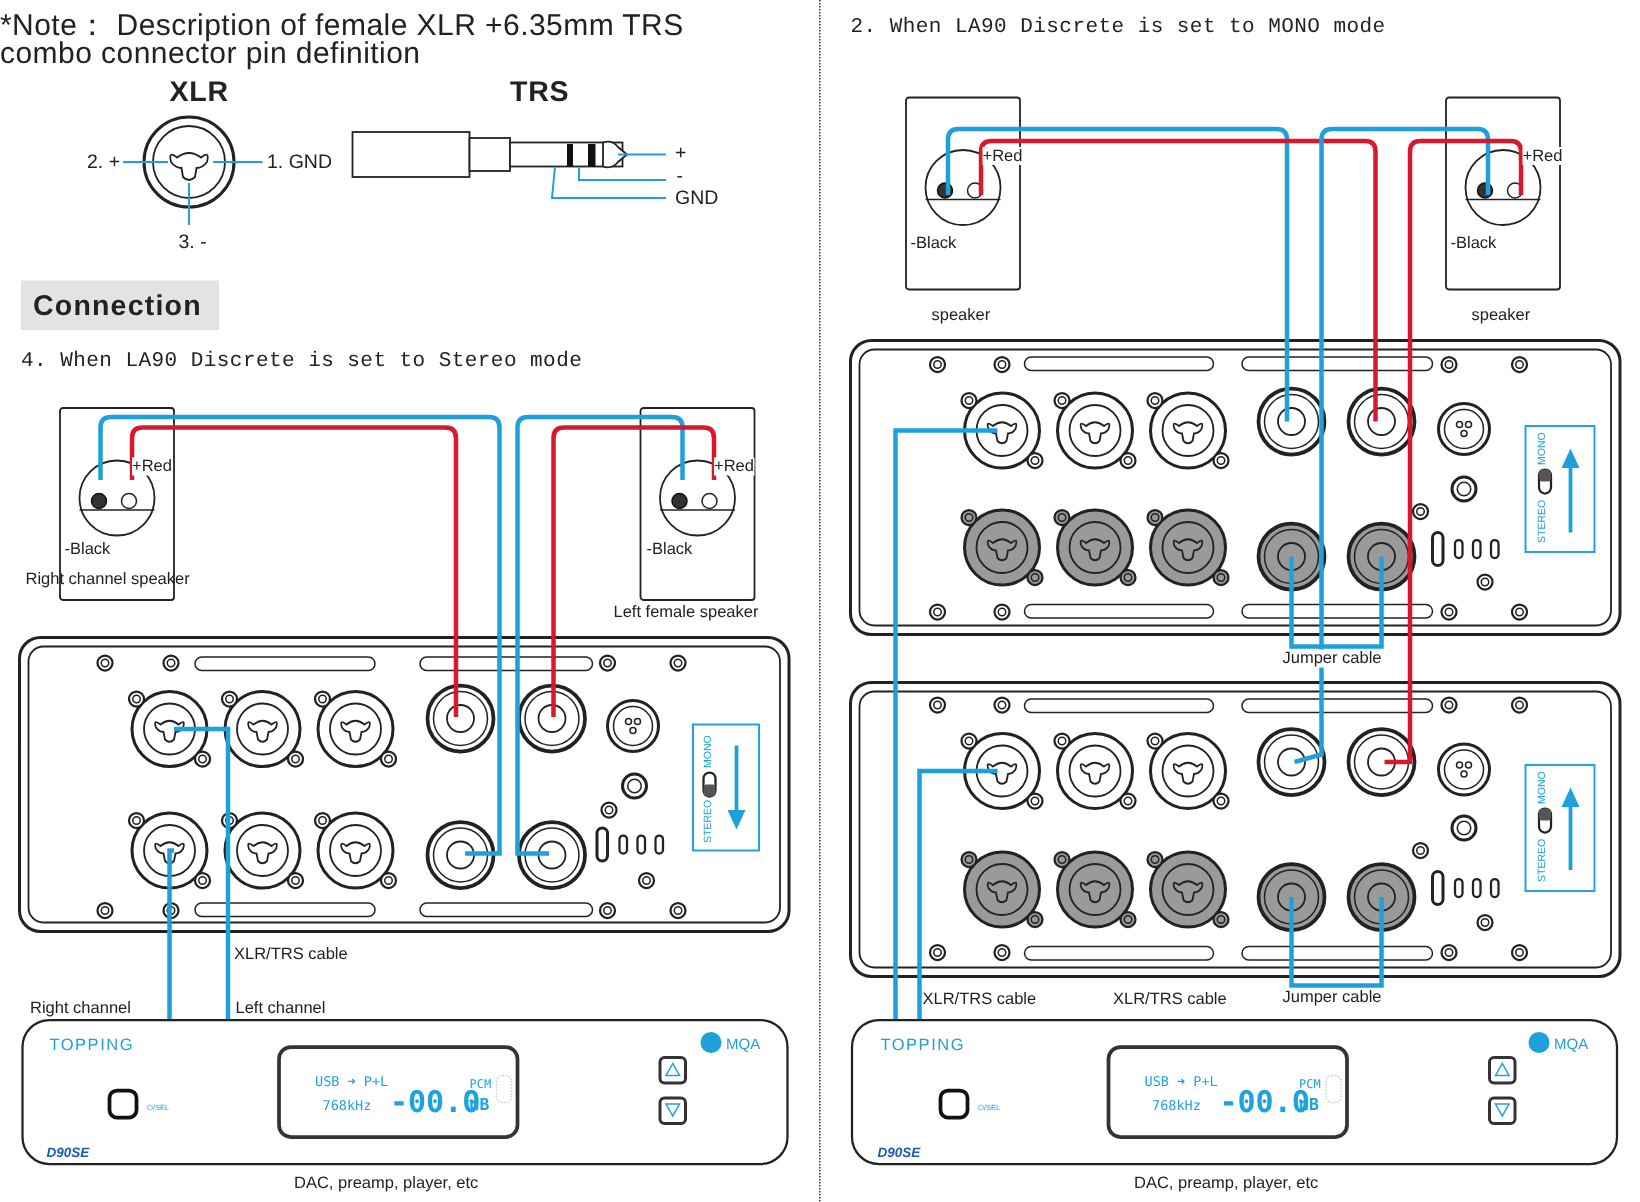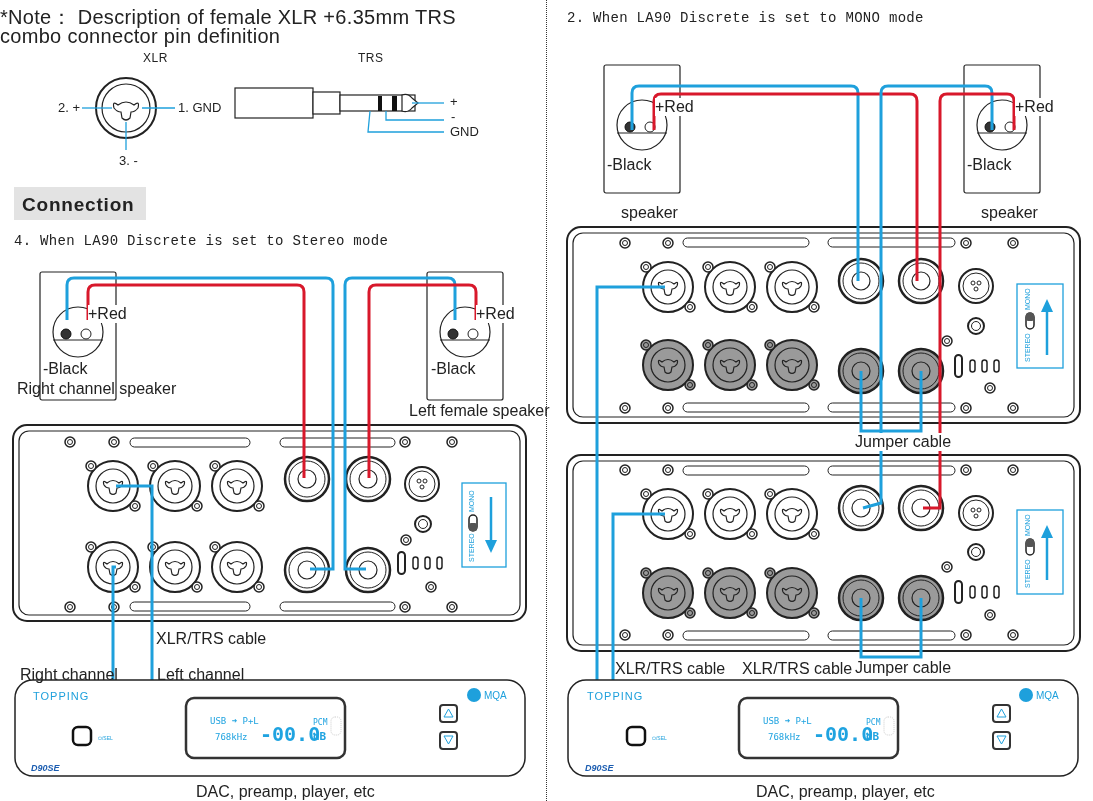--- a/index.html
+++ b/index.html
@@ -1,35 +1,35 @@
 <!DOCTYPE html>
 <html><head>
 <meta charset="utf-8">
 <style>
   html,body{margin:0;padding:0;background:#fff;}
   body{width:1093px;height:801px;position:relative;overflow:hidden;font-family:"Liberation Sans",sans-serif;color:#222;}
   .txt{position:absolute;white-space:nowrap;}
   .note{left:0;top:8px;font-size:20px;line-height:19px;white-space:normal;width:500px;letter-spacing:0.3px;}
-  .hdr{font-weight:normal;font-size:12px;letter-spacing:0.5px;margin-left:30px;}
+  .hdr{font-weight:bold;font-size:19px;letter-spacing:0.5px;}
   .lbl{font-size:13px;}
-  .sm{font-size:16px;}
+  .sm{font-size:11px;}
   .conn-box{position:absolute;left:14px;top:187px;width:132px;height:33px;background:#e3e3e3;}
   .conn-title{position:absolute;left:22px;top:194px;font-size:19px;font-weight:bold;letter-spacing:0.8px;text-align:right;}
   .step{font-size:14px;letter-spacing:0.3px;font-family:Liberation Mono, monospace;}
   .divider{position:absolute;left:546px;top:0;width:0;height:801px;border-left:1px dotted #333;}
   svg{position:absolute;left:0;top:0;}
   .lcd{font-family:"DejaVu Sans Mono",monospace;fill:#1fa3e0;}
 </style>
 </head>
 <body>
 
 <div class="txt note">*Note： Description of female XLR +6.35mm TRS combo connector pin definition</div>
 
 <div class="txt hdr" style="left:113px;top:51px;">XLR</div>
-<div class="txt hdr" style="left:328px;top:51px;">TRS</div>
+<div class="txt hdr" style="left:340px;top:51px;">TRS</div>
 <div class="txt lbl" style="left:58px;top:100px;">2. +</div>
 <div class="txt lbl" style="left:178px;top:100px;">1. GND</div>
 <div class="txt lbl" style="left:119px;top:153px;">3. -</div>
 <div class="txt lbl" style="left:450px;top:94px;">+</div>
 <div class="txt lbl" style="left:451px;top:109px;">-</div>
 <div class="txt lbl" style="left:450px;top:124px;">GND</div>
 
 <div class="conn-box"></div>
 <div class="txt conn-title">Connection</div>
 

